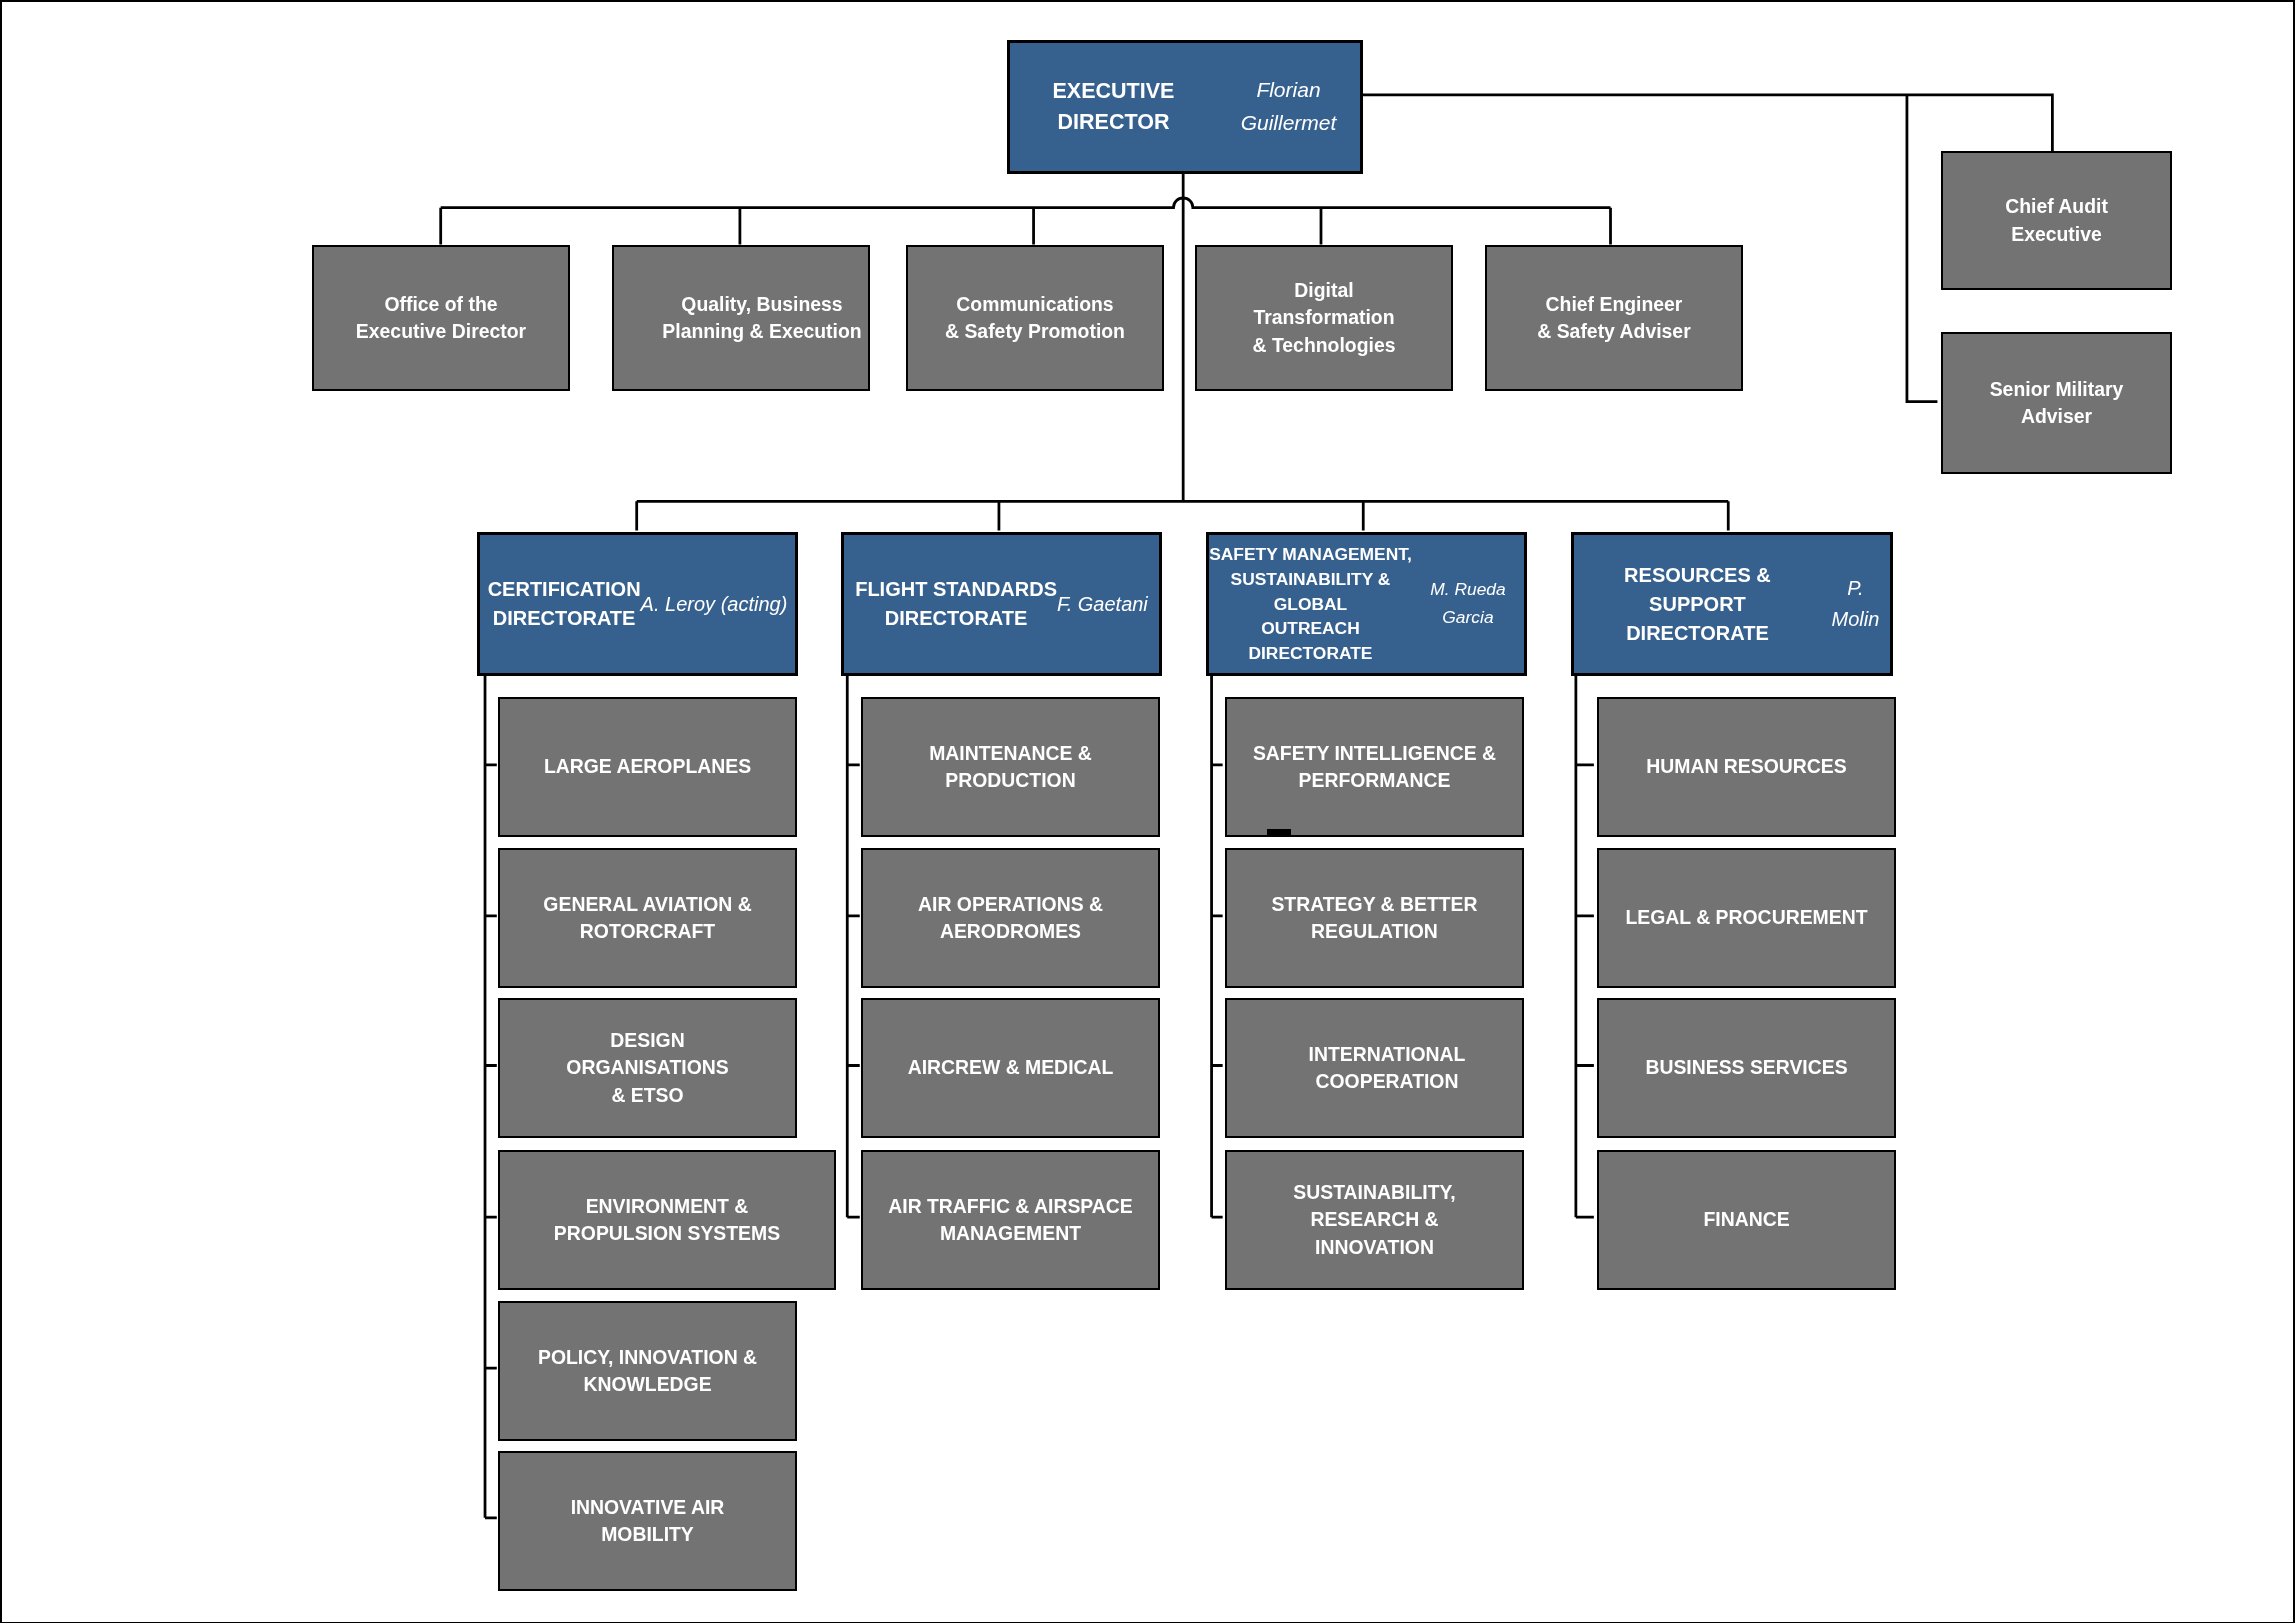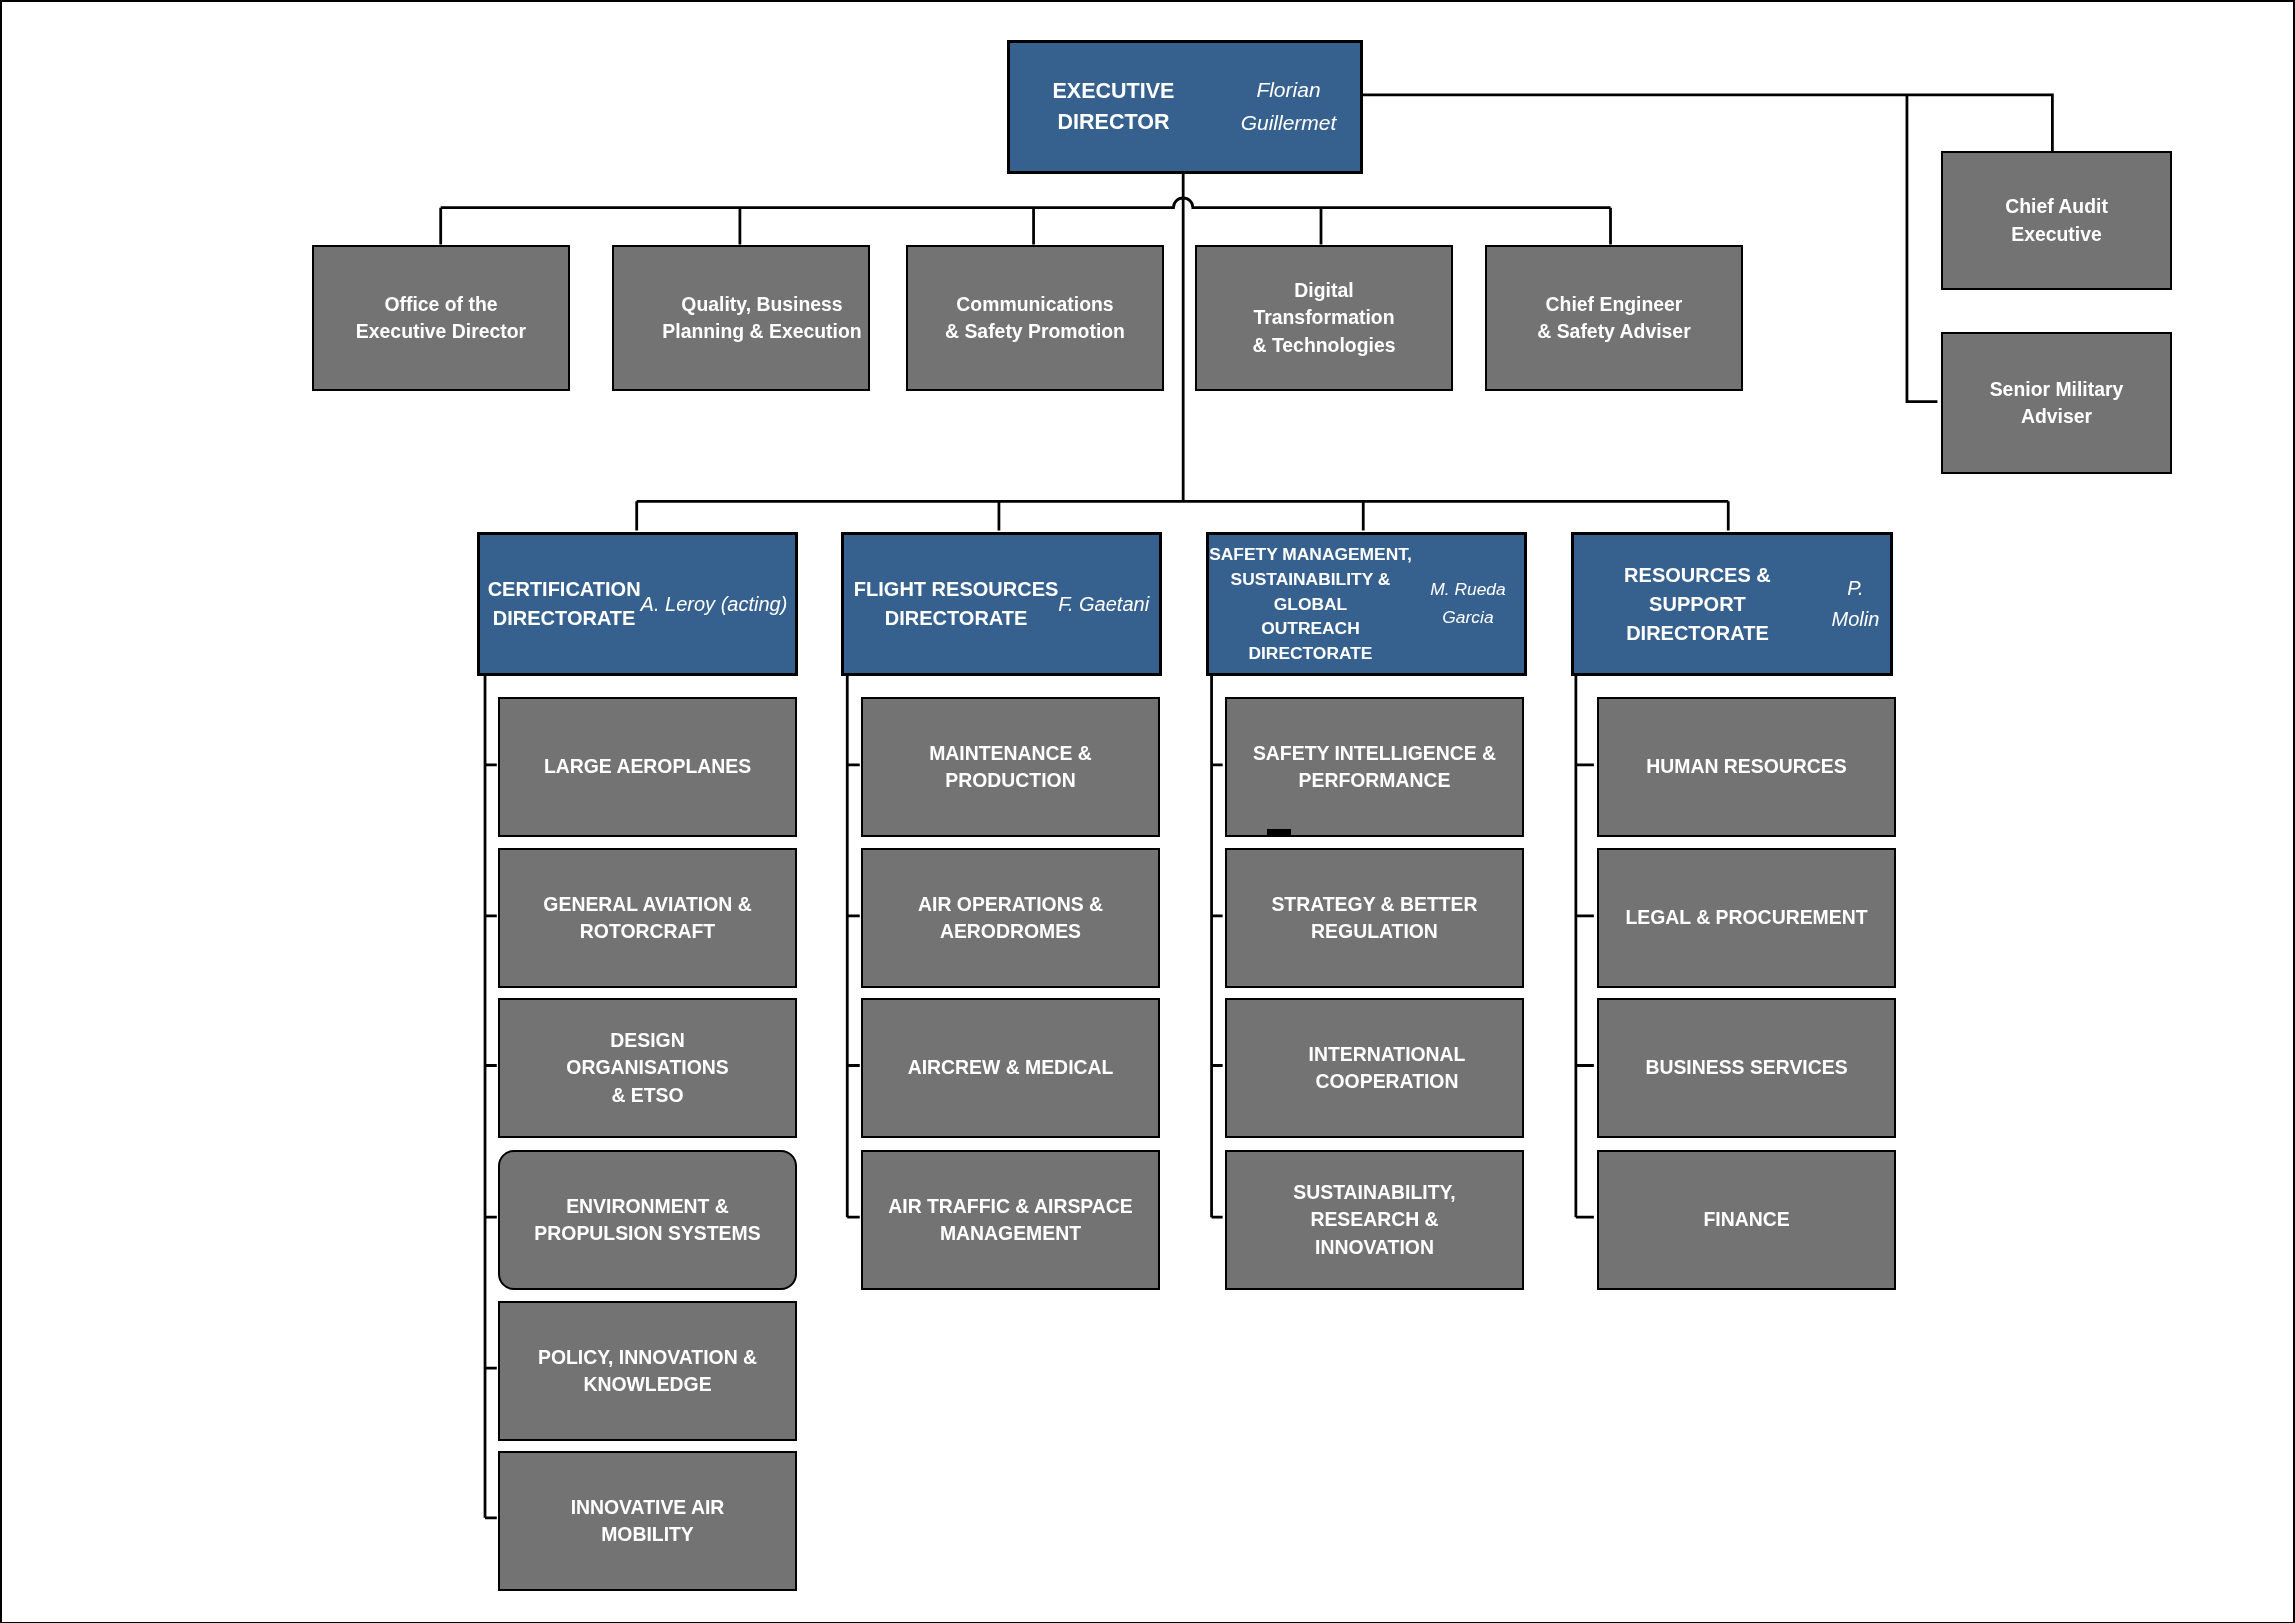--- a/index.html
+++ b/index.html
@@ -56,27 +56,27 @@
       <div class="node light" style="left: 1939px; top: 330px; width: 231px; height: 142px;">Senior Military
 Adviser</div>
       <div class="node dark" style="left: 475px; top: 530px; width: 321px; height: 144px;"><div class="t">CERTIFICATION
 DIRECTORATE</div><div class="n">A. Leroy (acting)</div></div>
       <div class="node light" style="left: 496px; top: 695px; width: 299px; height: 140px;">LARGE AEROPLANES</div>
       <div class="node light" style="left: 496px; top: 846px; width: 299px; height: 140px;">GENERAL AVIATION &amp;
 ROTORCRAFT</div>
       <div class="node light" style="left: 496px; top: 996px; width: 299px; height: 140px;">DESIGN
 ORGANISATIONS
 &amp; ETSO</div>
-      <div class="node light" style="left: 496px; top: 1148px; width: 299px; height: 140px; border-radius: 16px;">ENVIRONMENT &amp;
+      <div class="node light" style="left: 496px; top: 1148px; width: 338px; height: 140px;">ENVIRONMENT &amp;
 PROPULSION SYSTEMS</div>
       <div class="node light" style="left: 496px; top: 1299px; width: 299px; height: 140px;">POLICY, INNOVATION &amp;
 KNOWLEDGE</div>
       <div class="node light" style="left: 496px; top: 1449px; width: 299px; height: 140px;">INNOVATIVE AIR
 MOBILITY</div>
-      <div class="node dark" style="left: 839px; top: 530px; width: 321px; height: 144px;"><div class="t">FLIGHT RESOURCES
+      <div class="node dark" style="left: 839px; top: 530px; width: 321px; height: 144px;"><div class="t">FLIGHT STANDARDS
 DIRECTORATE</div><div class="n">F. Gaetani</div></div>
       <div class="node light" style="left: 859px; top: 695px; width: 299px; height: 140px;">MAINTENANCE &amp;
 PRODUCTION</div>
       <div class="node light" style="left: 859px; top: 846px; width: 299px; height: 140px;">AIR OPERATIONS &amp;
 AERODROMES</div>
       <div class="node light" style="left: 859px; top: 996px; width: 299px; height: 140px;">AIRCREW &amp; MEDICAL</div>
       <div class="node light" style="left: 859px; top: 1148px; width: 299px; height: 140px;">AIR TRAFFIC &amp; AIRSPACE
 MANAGEMENT</div>
       <div class="node dark small" style="left: 1204px; top: 530px; width: 321px; height: 144px;"><div class="t">SAFETY MANAGEMENT,
 SUSTAINABILITY &amp; GLOBAL

